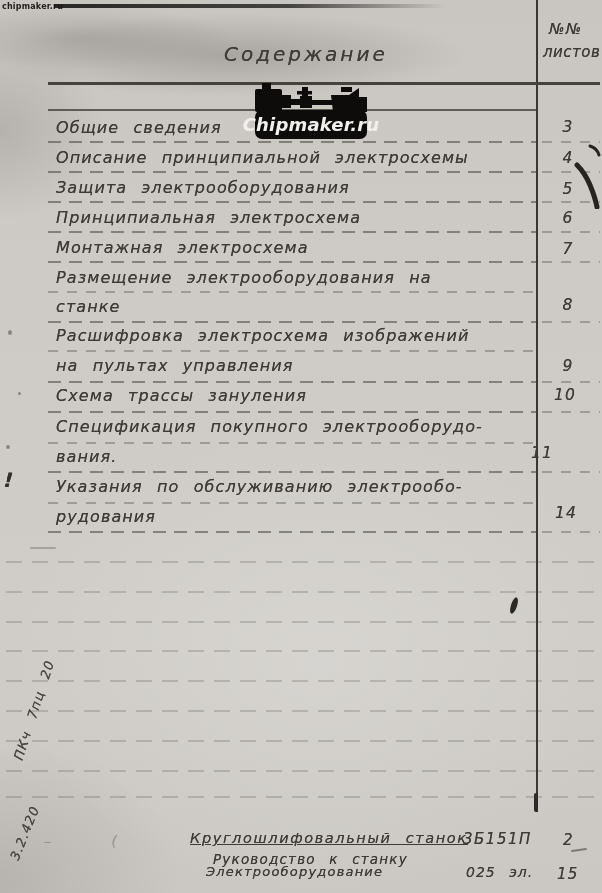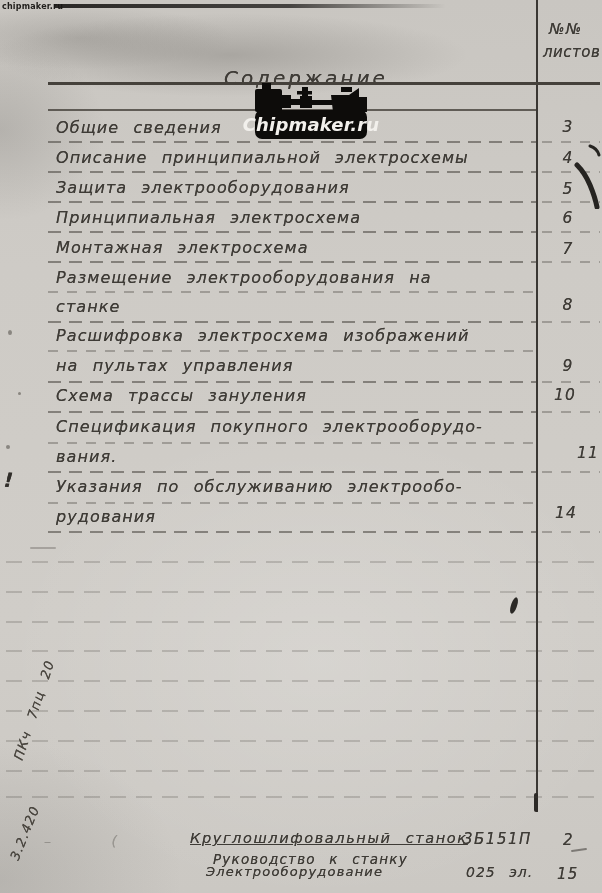--- a/index.html
+++ b/index.html
@@ -26,21 +26,21 @@
     background-image:repeating-linear-gradient(90deg, rgba(70,66,60,.22) 0 16px, rgba(70,66,60,0) 16px 26px); }
   .solidline{ position:absolute; background:#45413b; }
 
   
   .watermark{ position:absolute; left:2px; top:2px; font-size:8px; font-weight:bold;
     color:#23211e; letter-spacing:.2px; }
   .topline{ position:absolute; left:54px; top:4px; width:392px; height:3.5px;
     background:linear-gradient(90deg, rgba(25,23,21,.9), rgba(25,23,21,.75) 60%, rgba(25,23,21,0)); }
 
   
-  .title{ left:224px; top:42px; font-size:20px; letter-spacing:3px;margin-top:24px; }
+  .title{ left:224px; top:42px; font-size:20px; letter-spacing:3px; }
   .colhead1{ left:549px; top:20px; font-size:15px; }
   .colhead2{ left:543px; top:43px; font-size:15px; letter-spacing:.5px;}
 
   
   .vline{ left:536px; top:0; width:2px; height:812px; background:#3a3733; }
   .vline-blob{ left:534px; top:793px; width:4px; height:19px; border-radius:3px; background:#2c2926; }
 
   
   .toc-text{ font-size:16px; }
   .pnum{ width:34px; text-align:center; font-size:15.5px; }
@@ -154,21 +154,21 @@
   <div class="dash" style="left:48px;top:531px;width:488px;"></div>
 
   <div class="abs hw pnum" style="left:551px;top:118px;">3</div>
   <div class="abs hw pnum" style="left:551px;top:149px;">4</div>
   <div class="abs hw pnum" style="left:551px;top:180px;">5</div>
   <div class="abs hw pnum" style="left:551px;top:209px;">6</div>
   <div class="abs hw pnum" style="left:551px;top:240px;">7</div>
   <div class="abs hw pnum" style="left:551px;top:296px;">8</div>
   <div class="abs hw pnum" style="left:551px;top:357px;">9</div>
   <div class="abs hw pnum" style="left:548px;top:386px;">10</div>
-  <div class="abs hw pnum" style="left:565px;top:444px;text-align:right;">11</div>
+  <div class="abs hw pnum" style="left:525px;top:444px;">11</div>
   <div class="abs hw pnum" style="left:549px;top:504px;">14</div>
 
   <div class="dash light" style="left:542px;top:141px;width:58px;"></div>
   <div class="dash light" style="left:542px;top:171px;width:58px;"></div>
   <div class="dash light" style="left:542px;top:201px;width:58px;"></div>
   <div class="dash light" style="left:542px;top:231px;width:58px;"></div>
   <div class="dash light" style="left:542px;top:261px;width:58px;"></div>
   <div class="dash light" style="left:542px;top:321px;width:58px;"></div>
   <div class="dash light" style="left:542px;top:381px;width:58px;"></div>
   <div class="dash light" style="left:542px;top:411px;width:58px;"></div>

